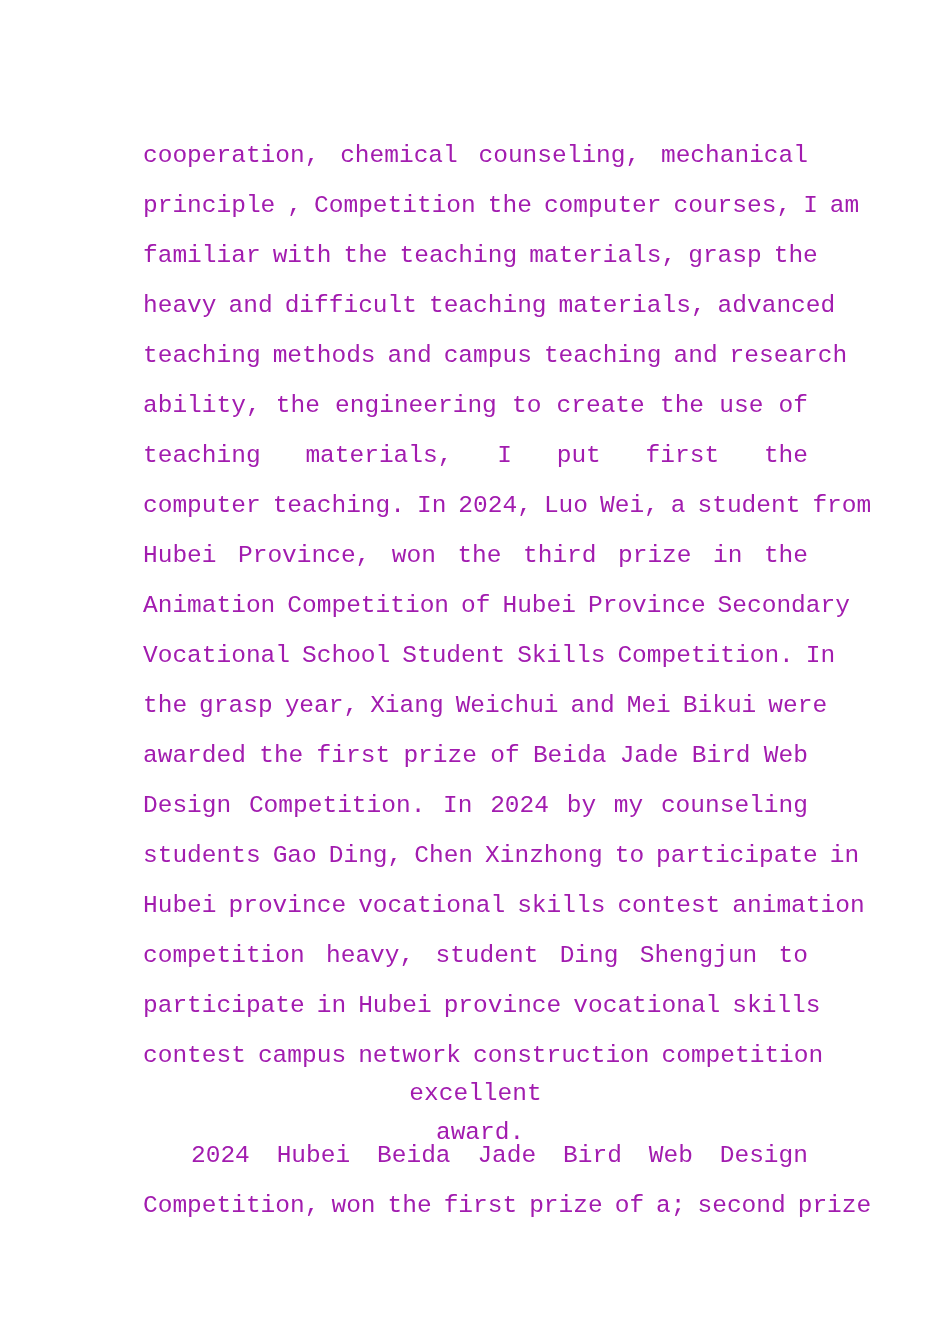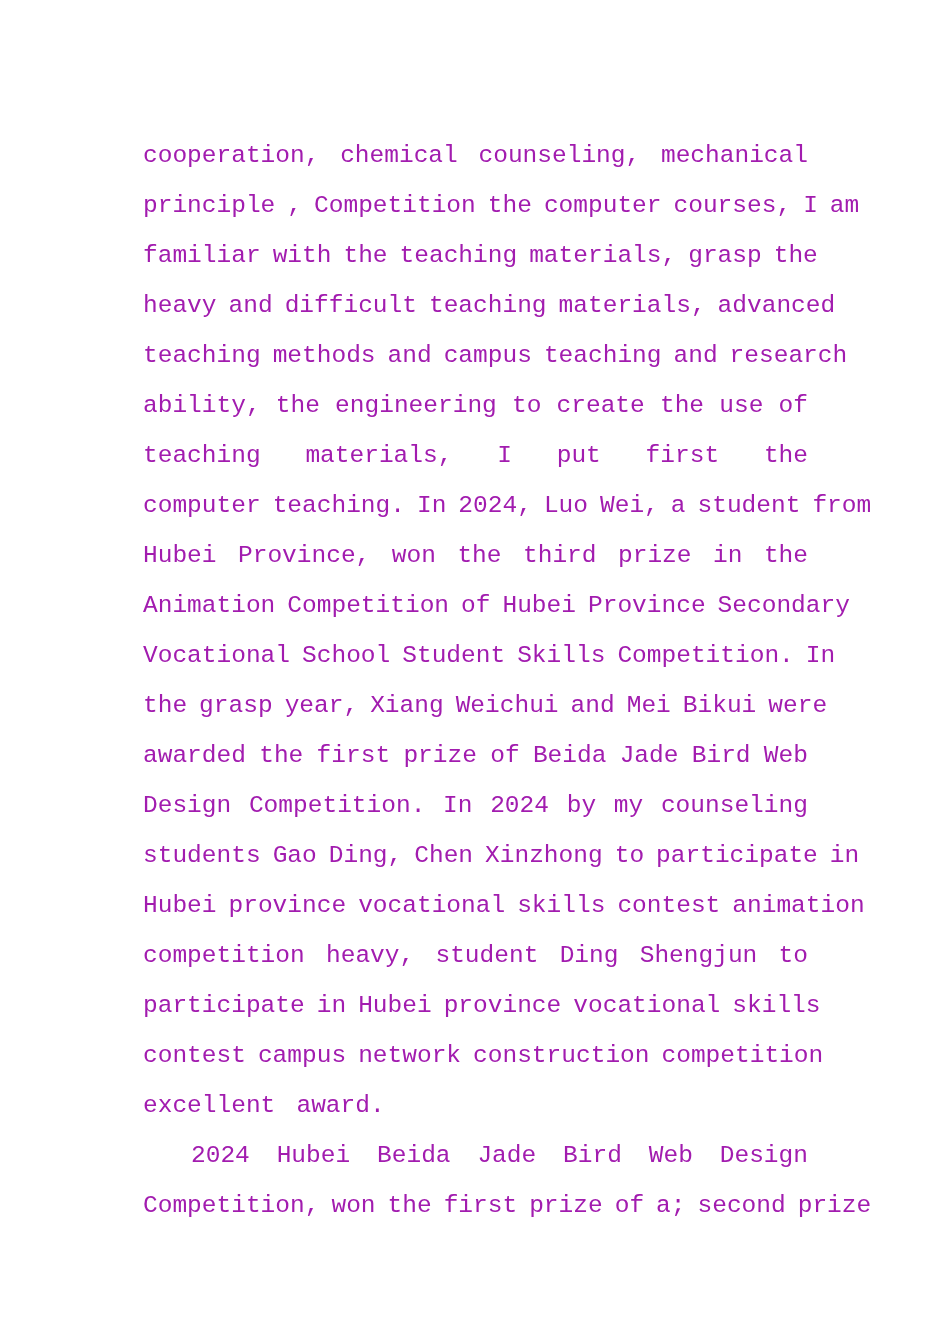--- a/index.html
+++ b/index.html
@@ -55,20 +55,21 @@
     gap: 12px;
   }
 
   
   .doc-line.justify {
     justify-content: space-between;
   }
   
   .doc-line.ragged {
     justify-content: flex-start;
+    flex-direction: column;
   }
   .doc-line.ragged .w + .w {
     margin-left: 0.62ch;
   }
 
   
   .doc-line.indented {
     padding-left: 48px;
     width: 665px;
   }

